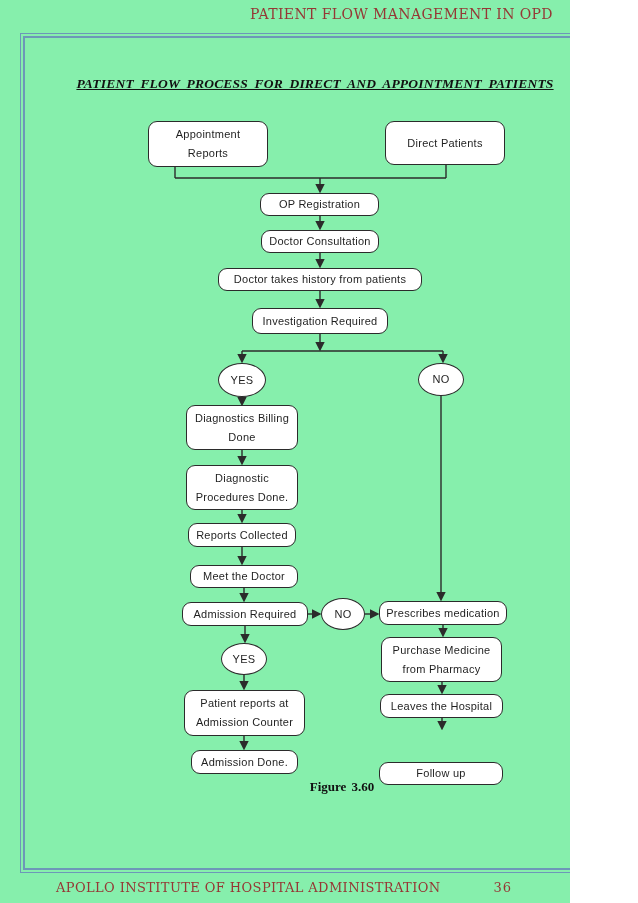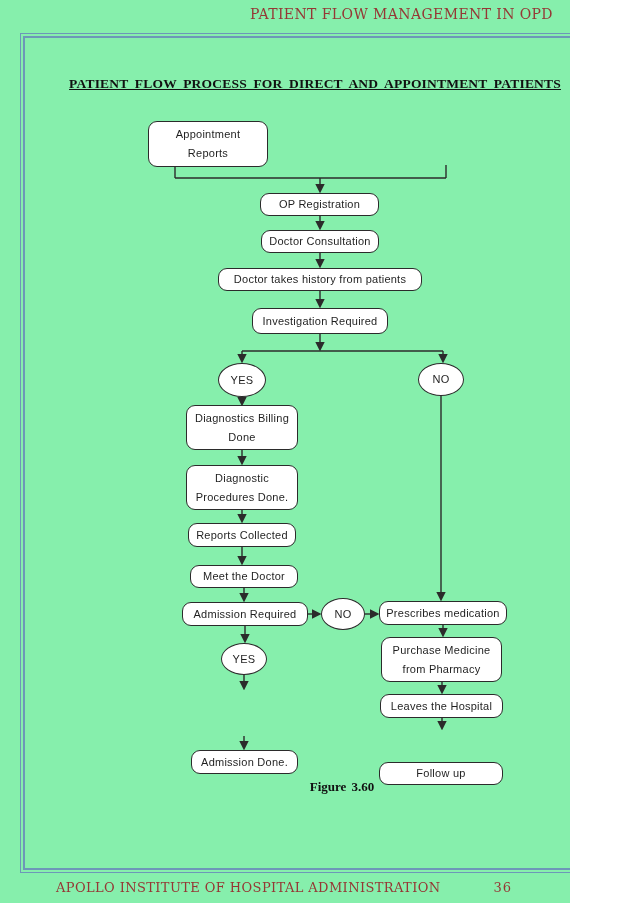--- a/index.html
+++ b/index.html
@@ -10,21 +10,21 @@
         font-family:"DejaVu Serif",serif;font-size:14px;color:#953735;
         letter-spacing:0.4px;white-space:nowrap;}
 
   .doc-frame{position:absolute;left:20px;top:33px;width:589px;height:840px;
         border:1px solid #6d97b8;box-sizing:border-box;}
   .doc-frame::before{content:"";position:absolute;inset:2px;border:2px solid #6d97b8;}
 
   .flow-title{position:absolute;left:20px;top:76px;width:590px;text-align:center;
         font-family:"Liberation Serif",serif;font-weight:bold;font-size:13.5px;
         color:#111;text-decoration:underline;letter-spacing:0.2px;word-spacing:3px;
-        white-space:nowrap;}
+        white-space:nowrap;font-style:italic;}
 
   .connectors{position:absolute;left:0;top:0;pointer-events:none;}
 
   .node{position:absolute;box-sizing:border-box;background:#fff;
         border:1.4px solid #2b2b2b;border-radius:9px;
         display:flex;align-items:center;justify-content:center;
         font-size:11px;line-height:19px;color:#1f1f1f;text-align:center;
         white-space:pre-line;letter-spacing:0.25px;}
   .ellipse{border-radius:50%;}
 
@@ -79,20 +79,21 @@
       <path d="M442 718 V722" marker-end="url(#arr)"></path>
       <path d="M245 626 V635" marker-end="url(#arr)"></path>
       <path d="M244 675 V682" marker-end="url(#arr)"></path>
       <path d="M244 736 V742" marker-end="url(#arr)"></path>
     </g>
   </svg>
 
   <div class="node" style="left:148px;top:121px;width:120px;height:46px">Appointment
 Reports</div>
 
+  <div class="node" style="left:385px;top:121px;width:120px;height:44px">Direct Patients</div>
 
   <div class="node" style="left:260px;top:193px;width:119px;height:23px">OP Registration</div>
 
   <div class="node" style="left:261px;top:230px;width:118px;height:23px">Doctor Consultation</div>
 
   <div class="node" style="left:218px;top:268px;width:204px;height:23px">Doctor takes history from patients</div>
 
   <div class="node" style="left:252px;top:308px;width:136px;height:26px">Investigation Required</div>
 
   <div class="node ellipse" style="left:218px;top:363px;width:48px;height:34px">YES</div>
@@ -117,20 +118,22 @@
 
   <div class="node" style="left:381px;top:637px;width:121px;height:45px">Purchase Medicine
 from Pharmacy</div>
 
   <div class="node" style="left:380px;top:694px;width:123px;height:24px">Leaves the Hospital</div>
 
   <div class="node" style="left:379px;top:762px;width:124px;height:23px">Follow up</div>
 
   <div class="node ellipse" style="left:221px;top:643px;width:46px;height:32px">YES</div>
 
+  <div class="node" style="left:184px;top:690px;width:121px;height:46px">Patient reports at
+Admission Counter</div>
 
   <div class="node" style="left:191px;top:750px;width:107px;height:24px">Admission Done.</div>
 
   <div class="figure-caption">Figure 3.60</div>
 
   <div class="footer-institute">APOLLO INSTITUTE OF HOSPITAL ADMINISTRATION</div>
 
   <div class="footer-page">36</div>
 
 </div>

